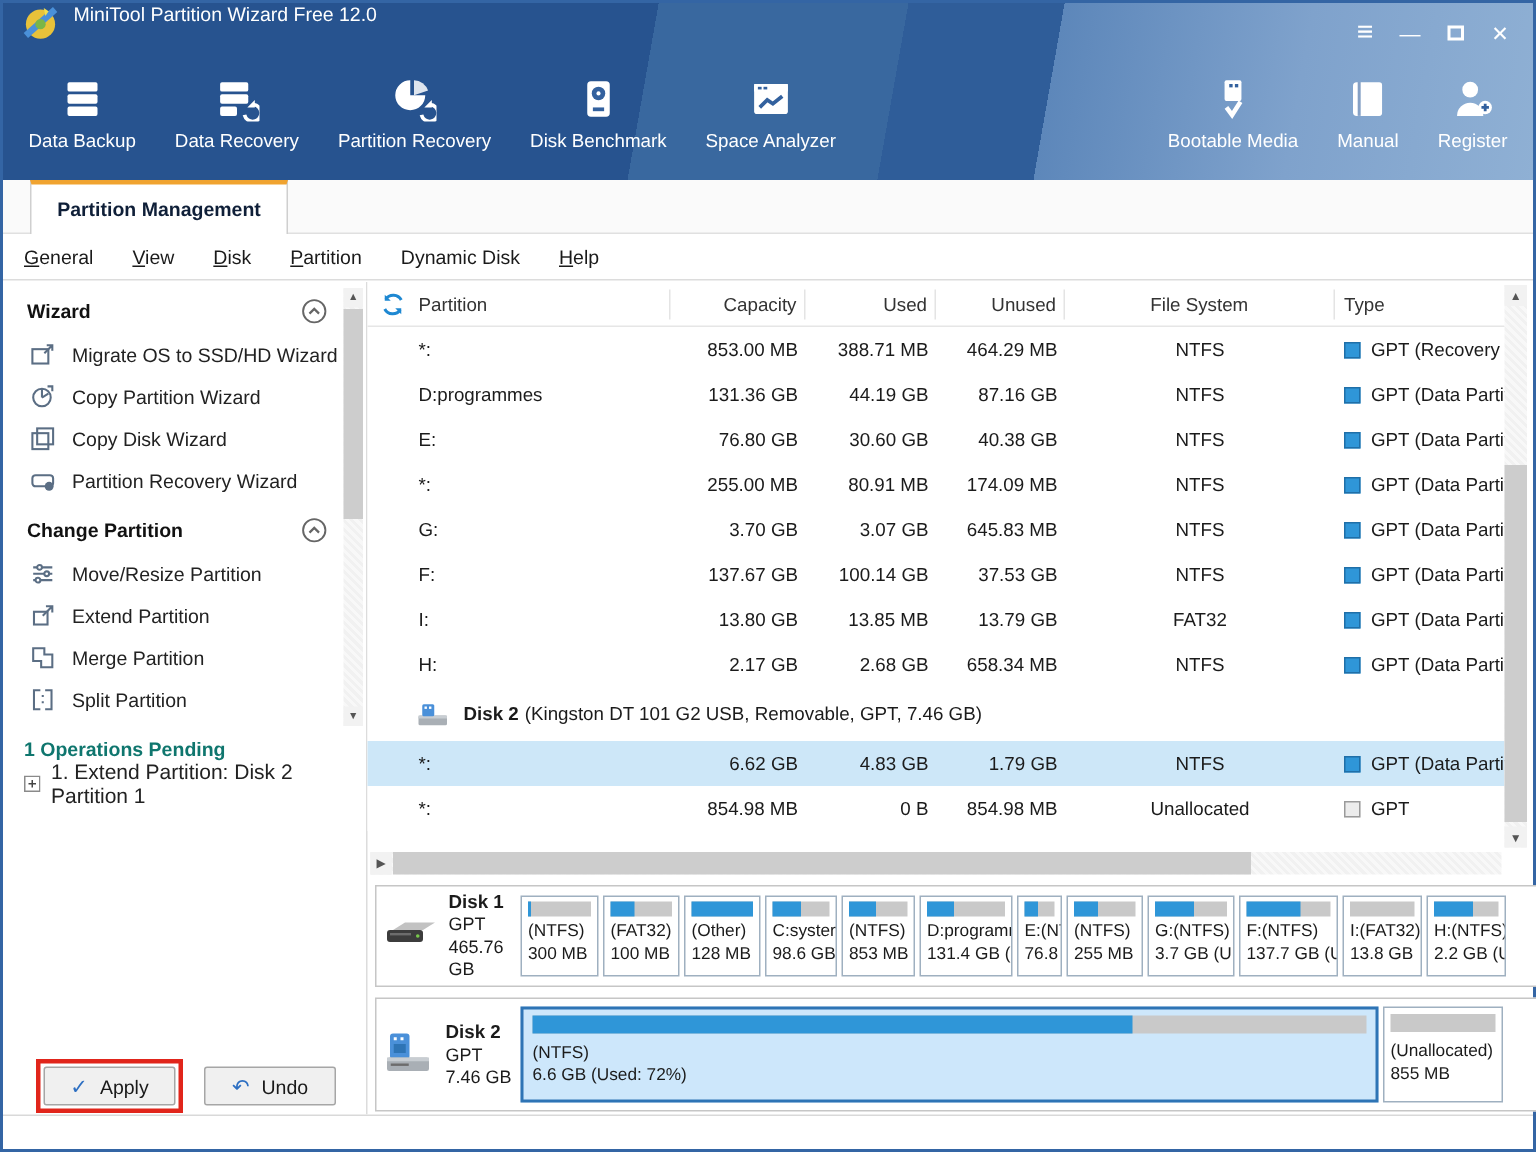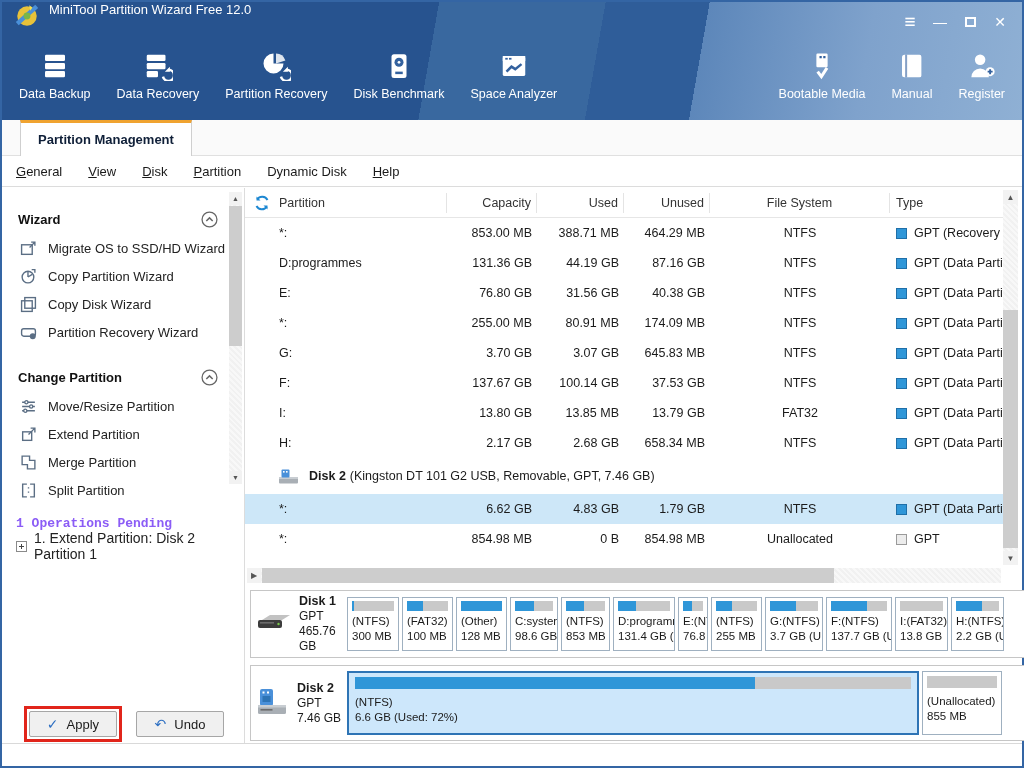--- a/index.html
+++ b/index.html
@@ -32,25 +32,25 @@
 
   
   .menubar{position:absolute;top:154px;left:0;right:0;height:31px;background:#fff;
     border-bottom:1px solid #dcdcdc;display:flex;align-items:center;padding-left:14px;font-size:13px;color:#1a1a1a;}
   .menu-item{margin-right:26px;}
   .accel{text-decoration:underline;}
 
   
   .sidebar{position:absolute;left:0;top:186px;width:243px;height:555px;background:#fff;border-right:1px solid #dcdcdc;}
   .side-head{display:flex;align-items:center;justify-content:space-between;height:30px;
-    padding:0 26px 0 16px;font-weight:bold;font-size:13px;color:#111;margin-top:16px;}
+    padding:0 26px 0 16px;font-weight:bold;font-size:13px;color:#111;margin-top:4px;}
   .side-head svg{width:17px;height:17px;}
   .side-item{display:flex;align-items:center;height:28px;padding-left:18px;font-size:13px;color:#222;}
   .side-item svg{width:17px;height:17px;margin-right:11px;flex:none;}
-  .pending-title{font-weight:bold;font-size:13px;color:#8b5cf6;padding:12px 0 4px 14px;font-family:Liberation Mono, monospace;}
+  .pending-title{font-weight:bold;font-size:13px;color:#0f766e;padding:12px 0 4px 14px;}
   .pending-item{display:flex;align-items:center;font-size:14px;color:#222;padding-left:14px;height:22px;}
   .pending-item svg{width:11px;height:11px;margin-right:7px;flex:none;}
 
   
   .side-vscroll{position:absolute;right:2px;top:4px;width:13px;height:292px;
     background:repeating-linear-gradient(45deg,#f1f1f1 0 2px,#f8f8f8 2px 4px);}
   .sb-arrow{position:absolute;left:0;width:13px;height:13px;display:flex;align-items:center;justify-content:center;
     color:#555;font-size:7px;background:#f2f2f2;}
   .side-vscroll .thumb{position:absolute;left:0;top:14px;width:13px;height:140px;background:#cdcdcd;}
 
@@ -361,21 +361,21 @@
       <div class="c c-unused">87.16 GB</div>
       <div class="c c-fs">NTFS</div>
       <div class="c c-type">
           <span class="sq"></span>
           <span>GPT (Data Partitio</span>
         </div>
     </div>
     <div class="trow">
       <div class="c c-part">E:</div>
       <div class="c c-cap">76.80 GB</div>
-      <div class="c c-used">31.56 GB</div>
+      <div class="c c-used">30.60 GB</div>
       <div class="c c-unused">40.38 GB</div>
       <div class="c c-fs">NTFS</div>
       <div class="c c-type">
           <span class="sq"></span>
           <span>GPT (Data Partitio</span>
         </div>
     </div>
     <div class="trow">
       <div class="c c-part">*:</div>
       <div class="c c-cap">255.00 MB</div>

